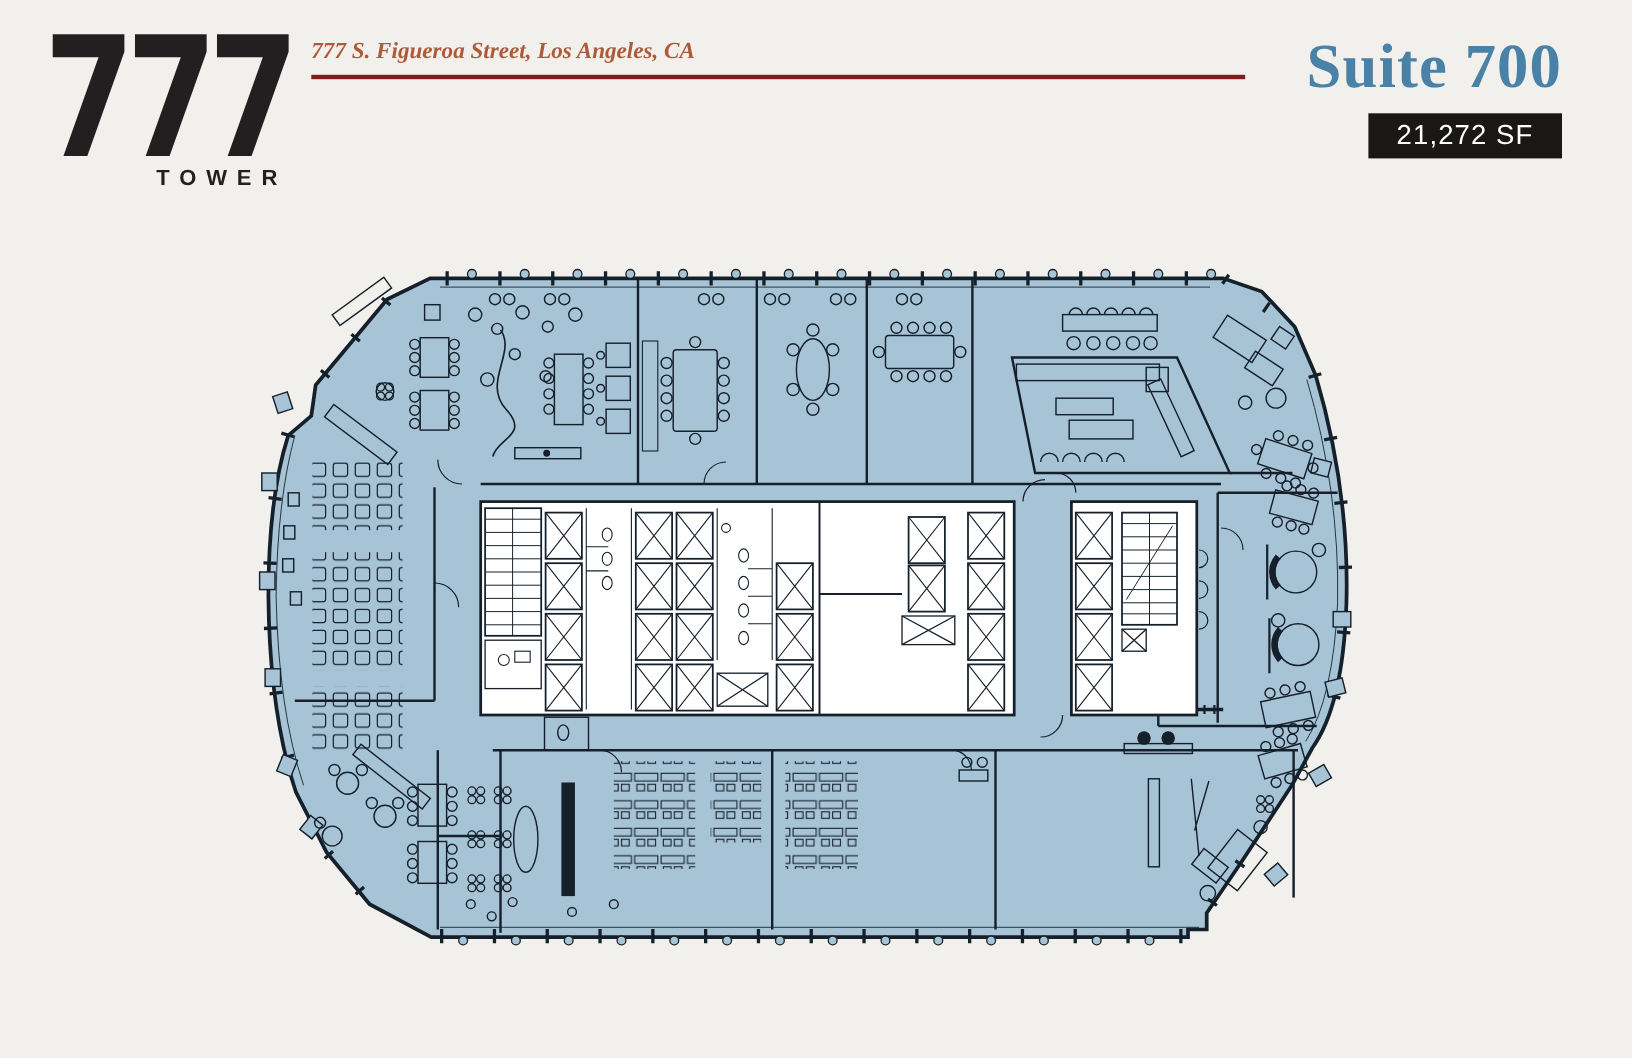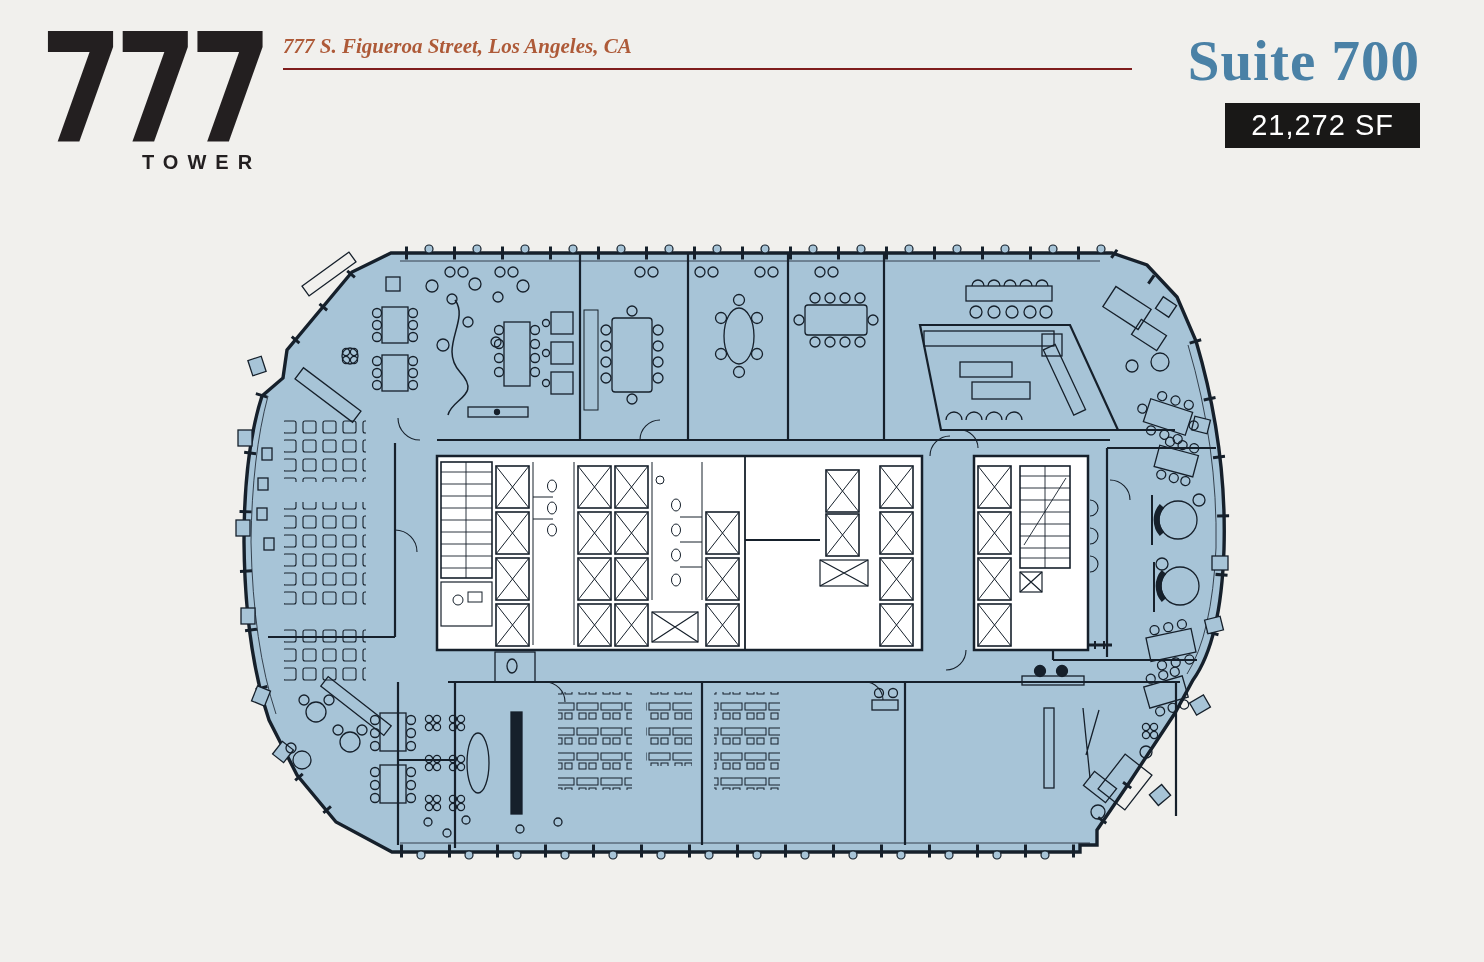--- a/index.html
+++ b/index.html
@@ -6,25 +6,25 @@
   body{width:1484px;height:962px;background:#f1f0ed;position:relative;overflow:hidden;
        font-family:"Liberation Sans",sans-serif}
   #stage{position:absolute;inset:0}
   .logo-num{position:absolute;left:40px;top:14px;font-family:"DejaVu Sans",sans-serif;
        font-weight:900;font-size:152px;line-height:1;color:#231f20;letter-spacing:-10px;
        transform:scaleX(.78);transform-origin:left top}
   .logo-word{position:absolute;left:142px;top:151px;font-weight:bold;font-size:20px;
        letter-spacing:9px;color:#231f20}
   .address{position:absolute;left:283px;top:34px;width:849px;
        font-family:"Liberation Serif",serif;font-style:italic;font-weight:bold;
-       font-size:21px;color:#ae5a38;padding-bottom:9px;border-bottom:2px solid #7f1d1d}
+       font-size:21px;color:#ae5a38;padding-bottom:9px;border-bottom:4px solid #7f1d1d}
   .suite{position:absolute;right:64px;top:28px;font-family:"Liberation Serif",serif;
        font-weight:bold;font-size:57px;color:#4a81a6;letter-spacing:1px}
   .badge{position:absolute;right:64px;top:103px;background:#191817;color:#fff;
-       font-size:29px;padding:6px 26px;letter-spacing:1px}
+       font-size:25px;padding:6px 26px;letter-spacing:1px}
   svg{position:absolute;left:0;top:0}
 </style>
 </head>
 <body>
 
 <div id="stage">
 
   <div class="logo-num">777</div>
   <div class="logo-word">TOWER</div>
   <div class="address">777 S. Figueroa Street, Los Angeles, CA</div>

